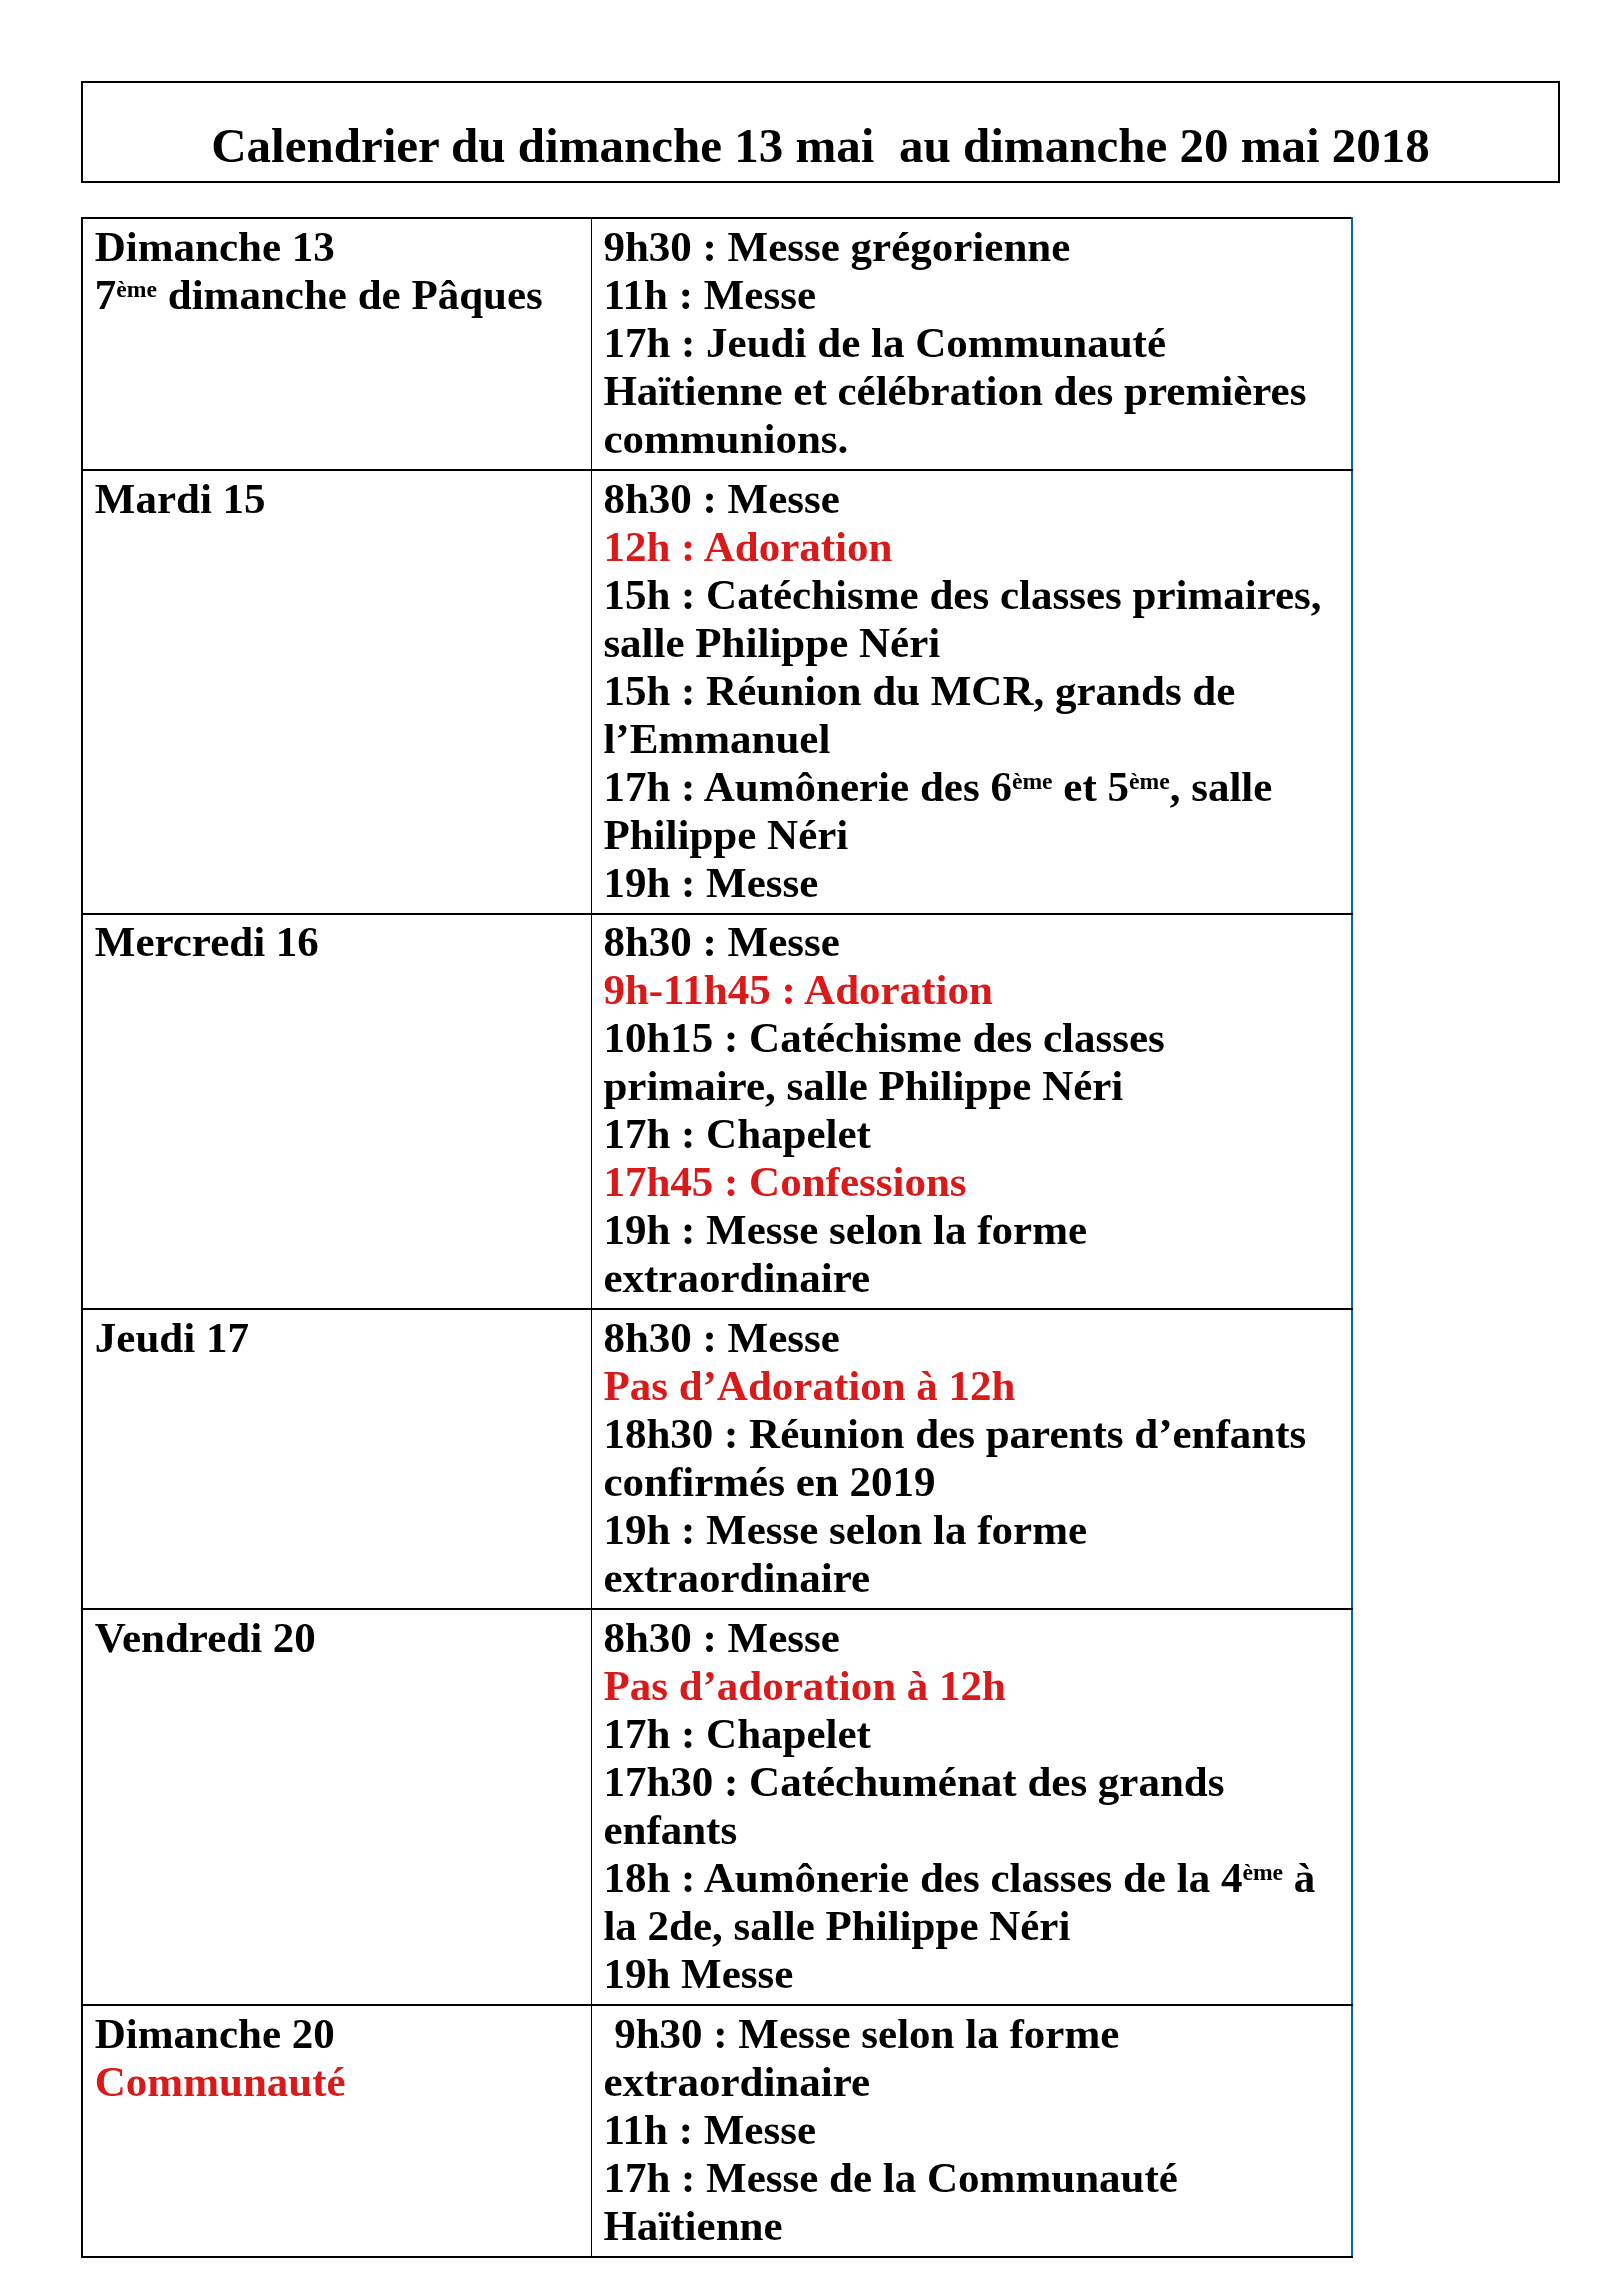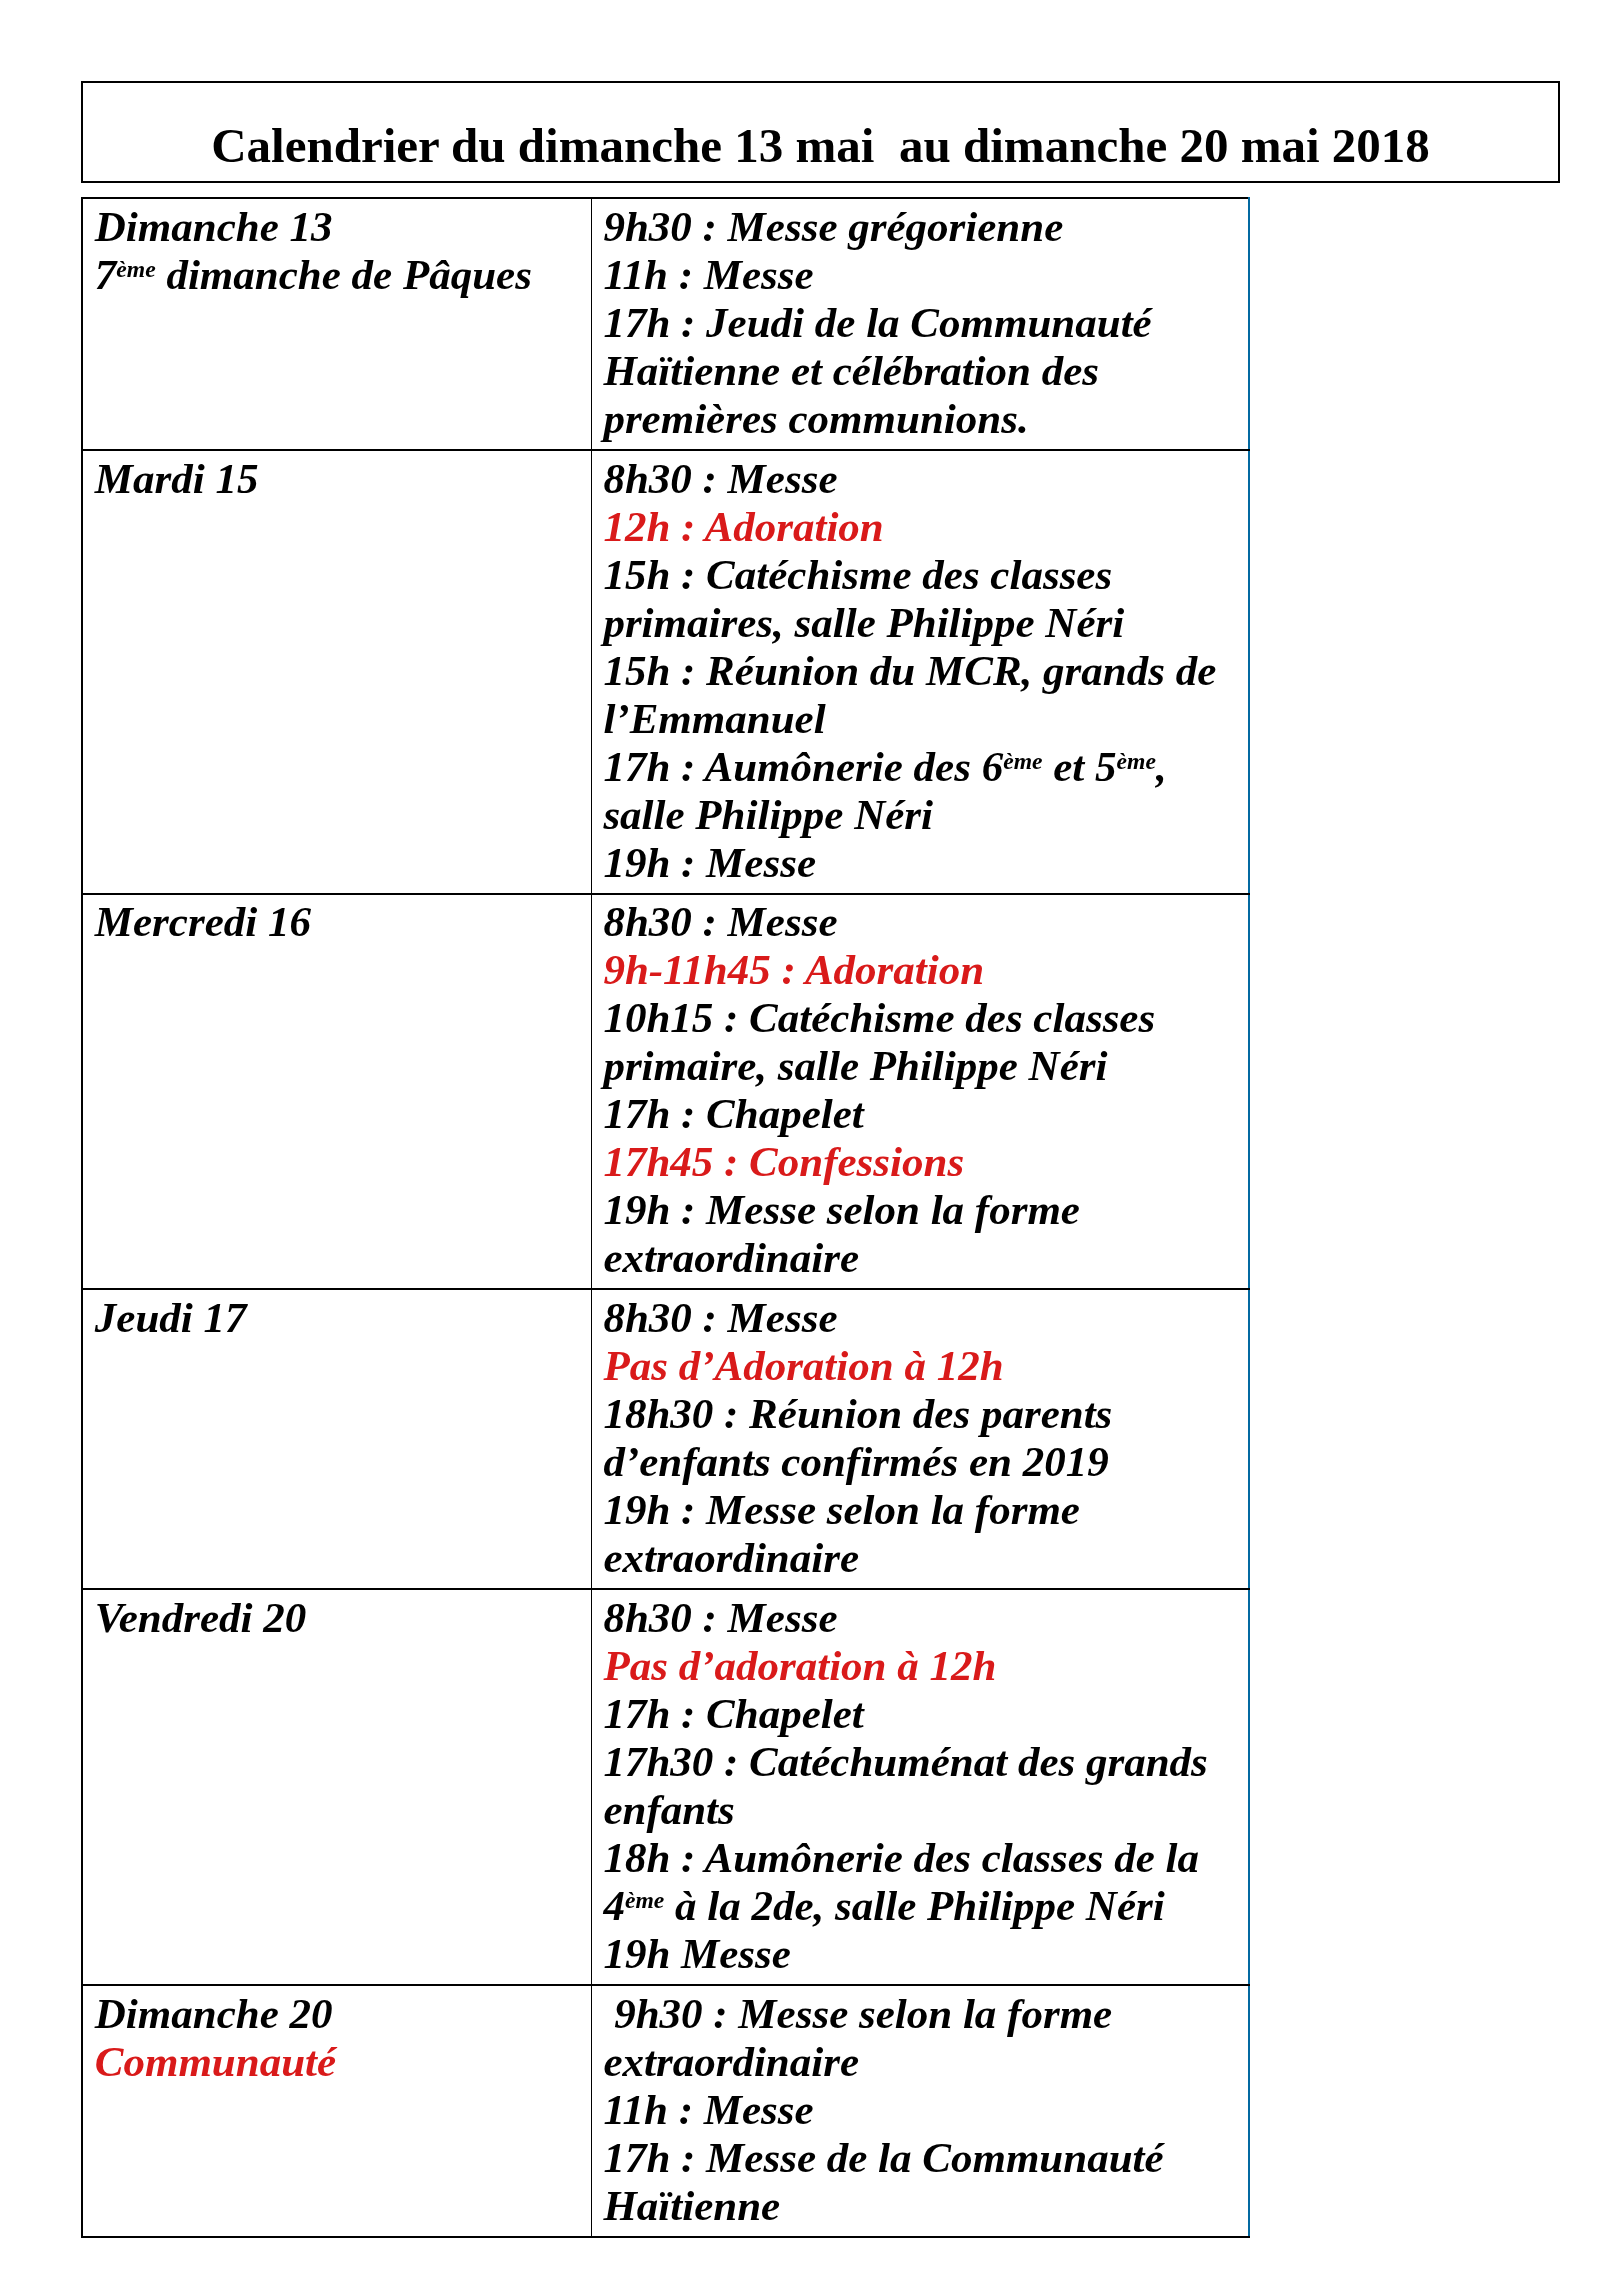--- a/index.html
+++ b/index.html
@@ -14,35 +14,34 @@
   }
   .sheet { padding: 81px 63px 0 81px; }
 
   .title-box {
     box-sizing: border-box;
     width: 1479px;
     height: 102px;
     border: 2px solid #000;
     text-align: center;
     padding-top: 36px;
-    margin-bottom: 14px;
+    margin-bottom: 34px;
   }
   .title-box h1 {
     margin: 0;
     font-size: 49px;
     line-height: 54px;
     font-weight: bold;
     white-space: pre-wrap; 
   }
 
   table.calendar {
-    width: 1169px;
+    width: 1272px;
     border-collapse: collapse;
     table-layout: fixed;
-    font-style: italic;
   }
   td {
     vertical-align: top;
     padding: 3.9px 9.8px 5.9px 11.8px;
     font-size: 43px;
     line-height: 48px;
     border-top: 2px solid #000;
     border-bottom: 2px solid #000;
   }
   td.day-cell {

